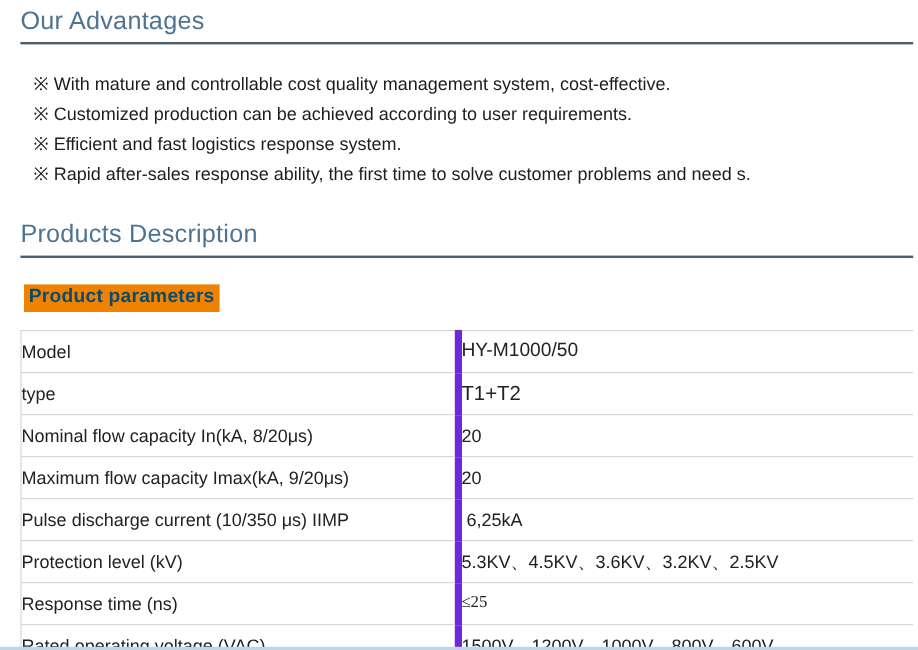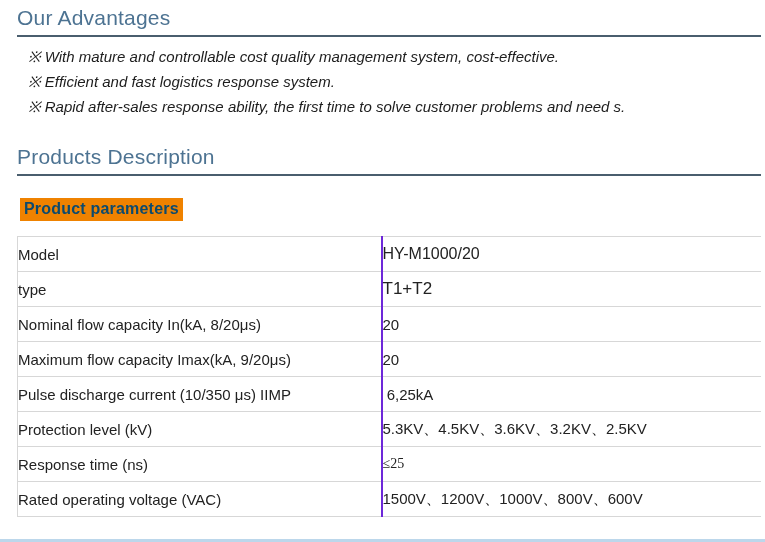--- a/index.html
+++ b/index.html
@@ -25,22 +25,21 @@
     letter-spacing: 0.2px;
   }
   .rule {
     height: 2px;
     background: #4a5e6e;
     margin-top: 6px;
   }
   ul.advantages {
     list-style: none;
     margin: 0;
-    padding: 7px 0 0 11px;
-    font-style: italic;
+    padding: 21px 0 0 11px;
   }
   ul.advantages li {
     font-size: 15px;
     line-height: 25px;
     color: #1d1d1d;
   }
   .section-2 { margin-top: 20px; }
   .param-heading-wrap { margin-top: 22px; }
   .param-heading {
     display: inline-block;
@@ -63,21 +62,21 @@
   table.params tr { height: 35px; }
   table.params td {
     border-bottom: 1px solid #d7d7d7;
     font-size: 15px;
     color: #222222;
     vertical-align: middle;
     padding: 0;
   }
   td.label-cell {
     width: 364px;
-    border-right: 2px solid #6d28d9;
+    border-right: 6px solid #6d28d9;
     padding-left: 12px;
     margin-top: 19px;
   }
   td.value-cell {
     padding-left: 10px;
     white-space: pre-wrap;
   }
   tr:nth-child(1) td.value-cell { font-size: 16px; }
   tr:nth-child(2) td.value-cell { font-size: 17px; }
   tr:nth-child(7) td.value-cell { font-size: 14px; font-family: Liberation Serif, serif; }
@@ -91,36 +90,37 @@
 </head>
 <body>
 
 <div class="content">
 
   <h2 class="section-title">Our Advantages</h2>
   <div class="rule"></div>
 
   <ul class="advantages">
     <li>※ With mature and controllable cost quality management system, cost-effective.</li>
+    <li>※ Customized production can be achieved according to user requirements.</li>
     <li>※ Efficient and fast logistics response system.</li>
     <li>※ Rapid after-sales response ability, the first time to solve customer problems and need s.</li>
   </ul>
 
   <h2 class="section-title section-2">Products Description</h2>
   <div class="rule"></div>
 
   <div class="param-heading-wrap">
     <span class="param-heading">Product parameters</span>
   </div>
 
   <table class="params">
     <tbody>
       <tr>
         <td class="label-cell">Model</td>
-        <td class="value-cell">HY-M1000/20</td>
+        <td class="value-cell">HY-M1000/50</td>
       </tr>
       <tr>
         <td class="label-cell">type</td>
         <td class="value-cell">T1+T2</td>
       </tr>
       <tr>
         <td class="label-cell">Nominal flow capacity In(kA, 8/20μs)</td>
         <td class="value-cell">20</td>
       </tr>
       <tr>

